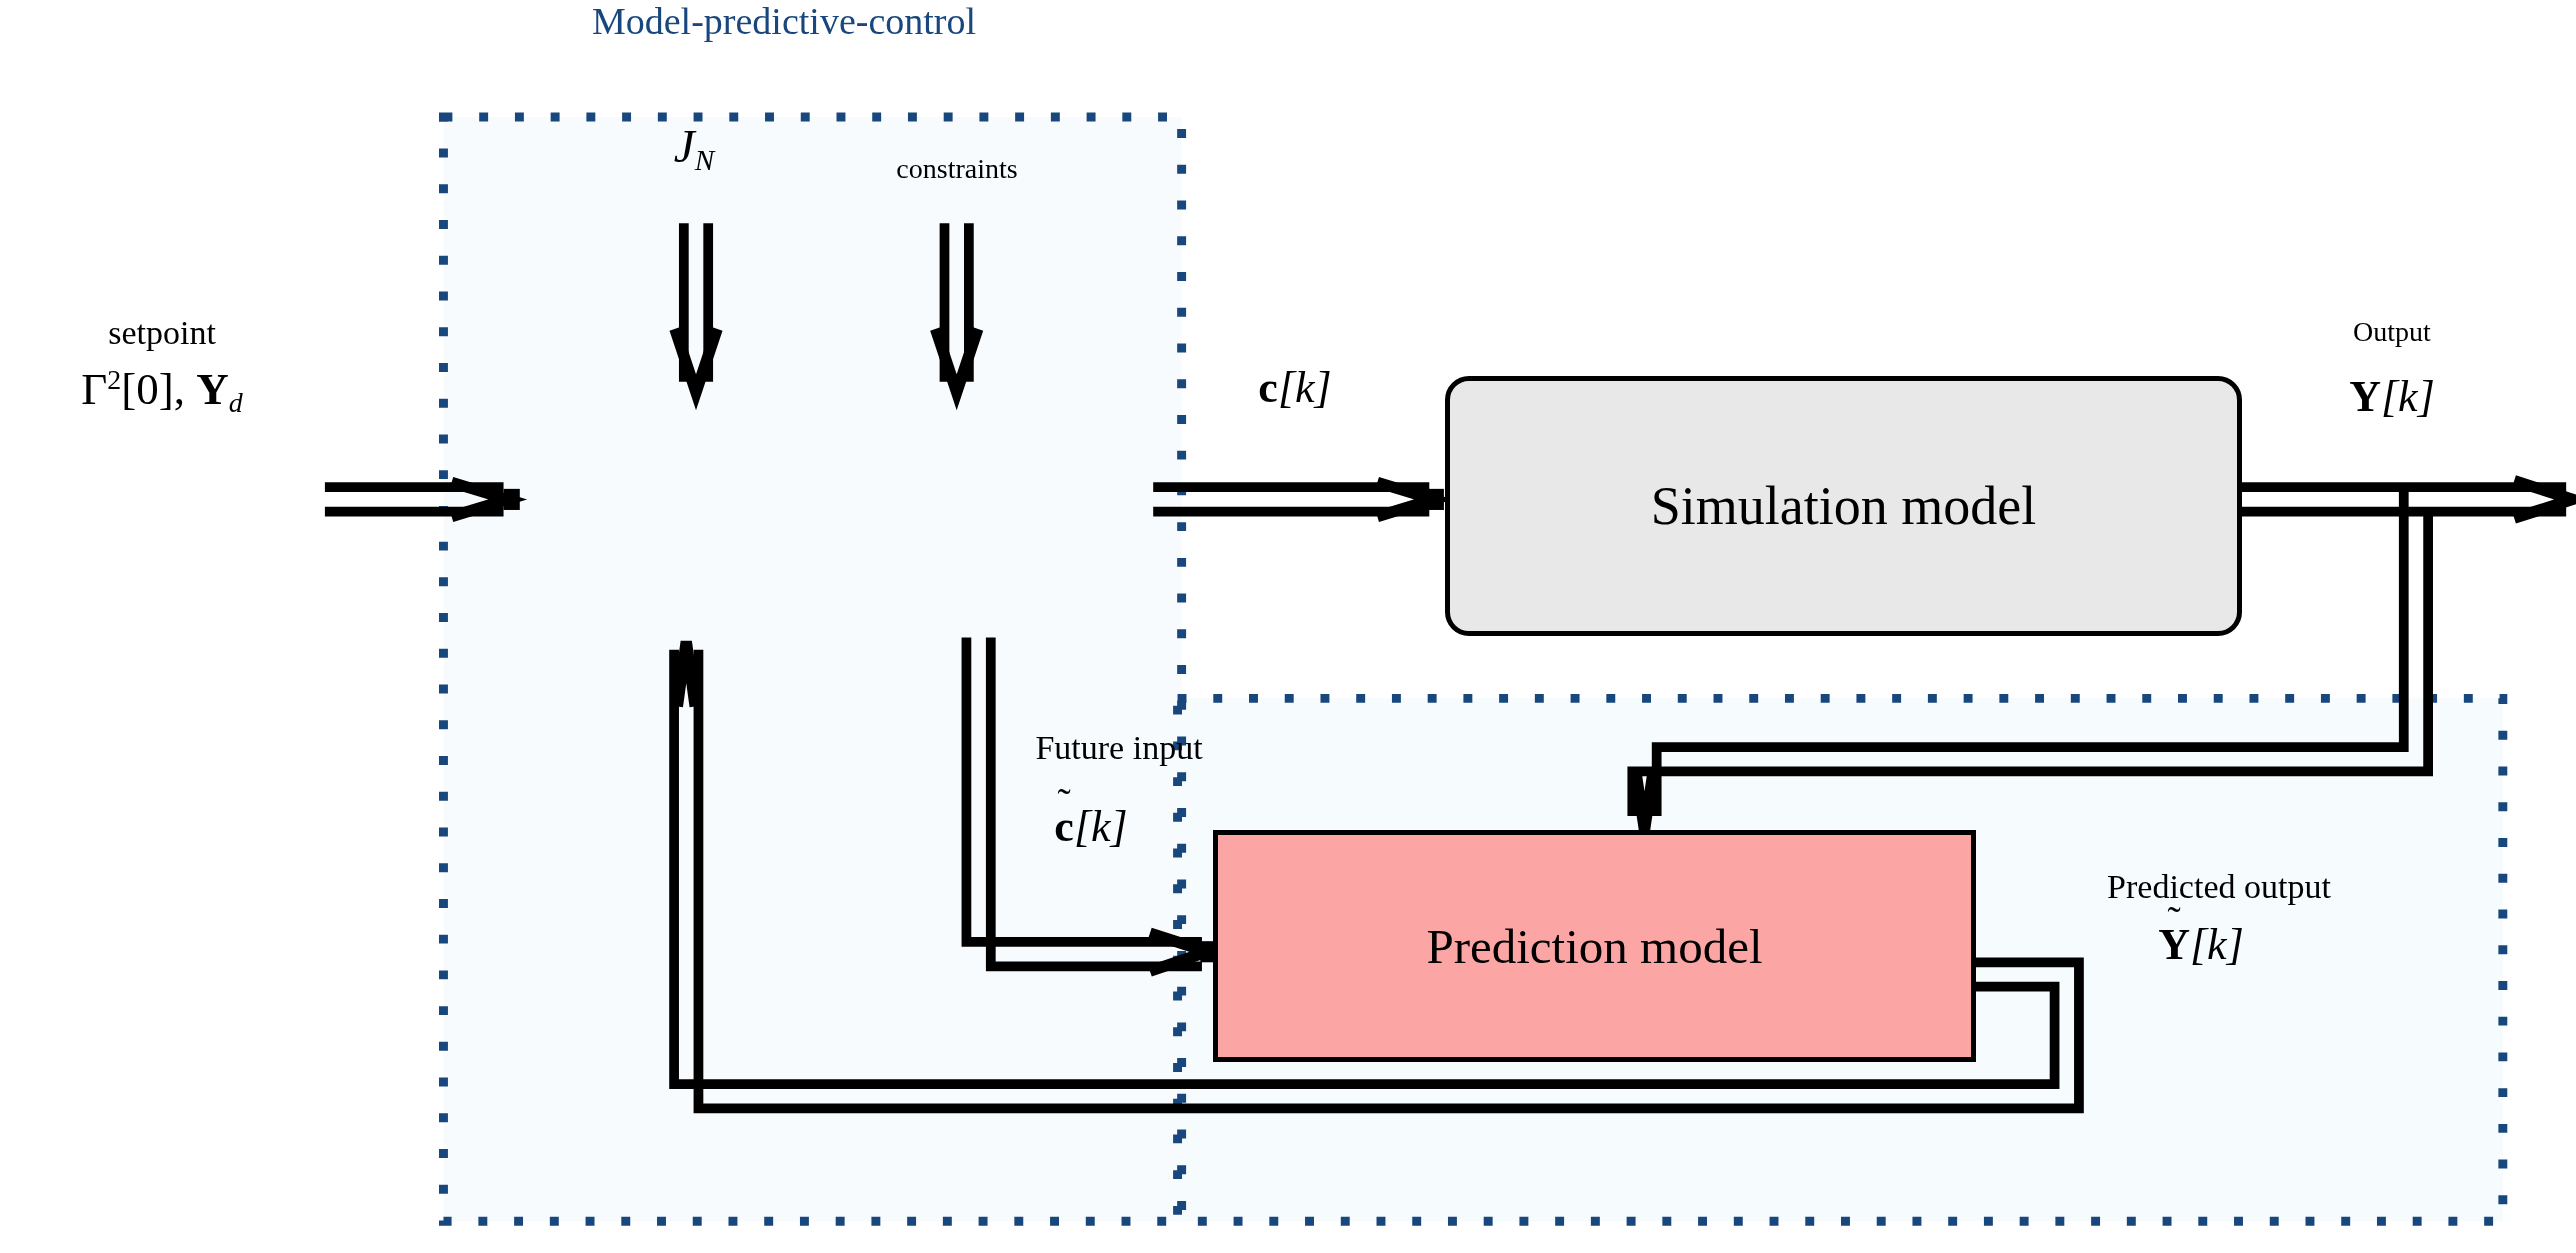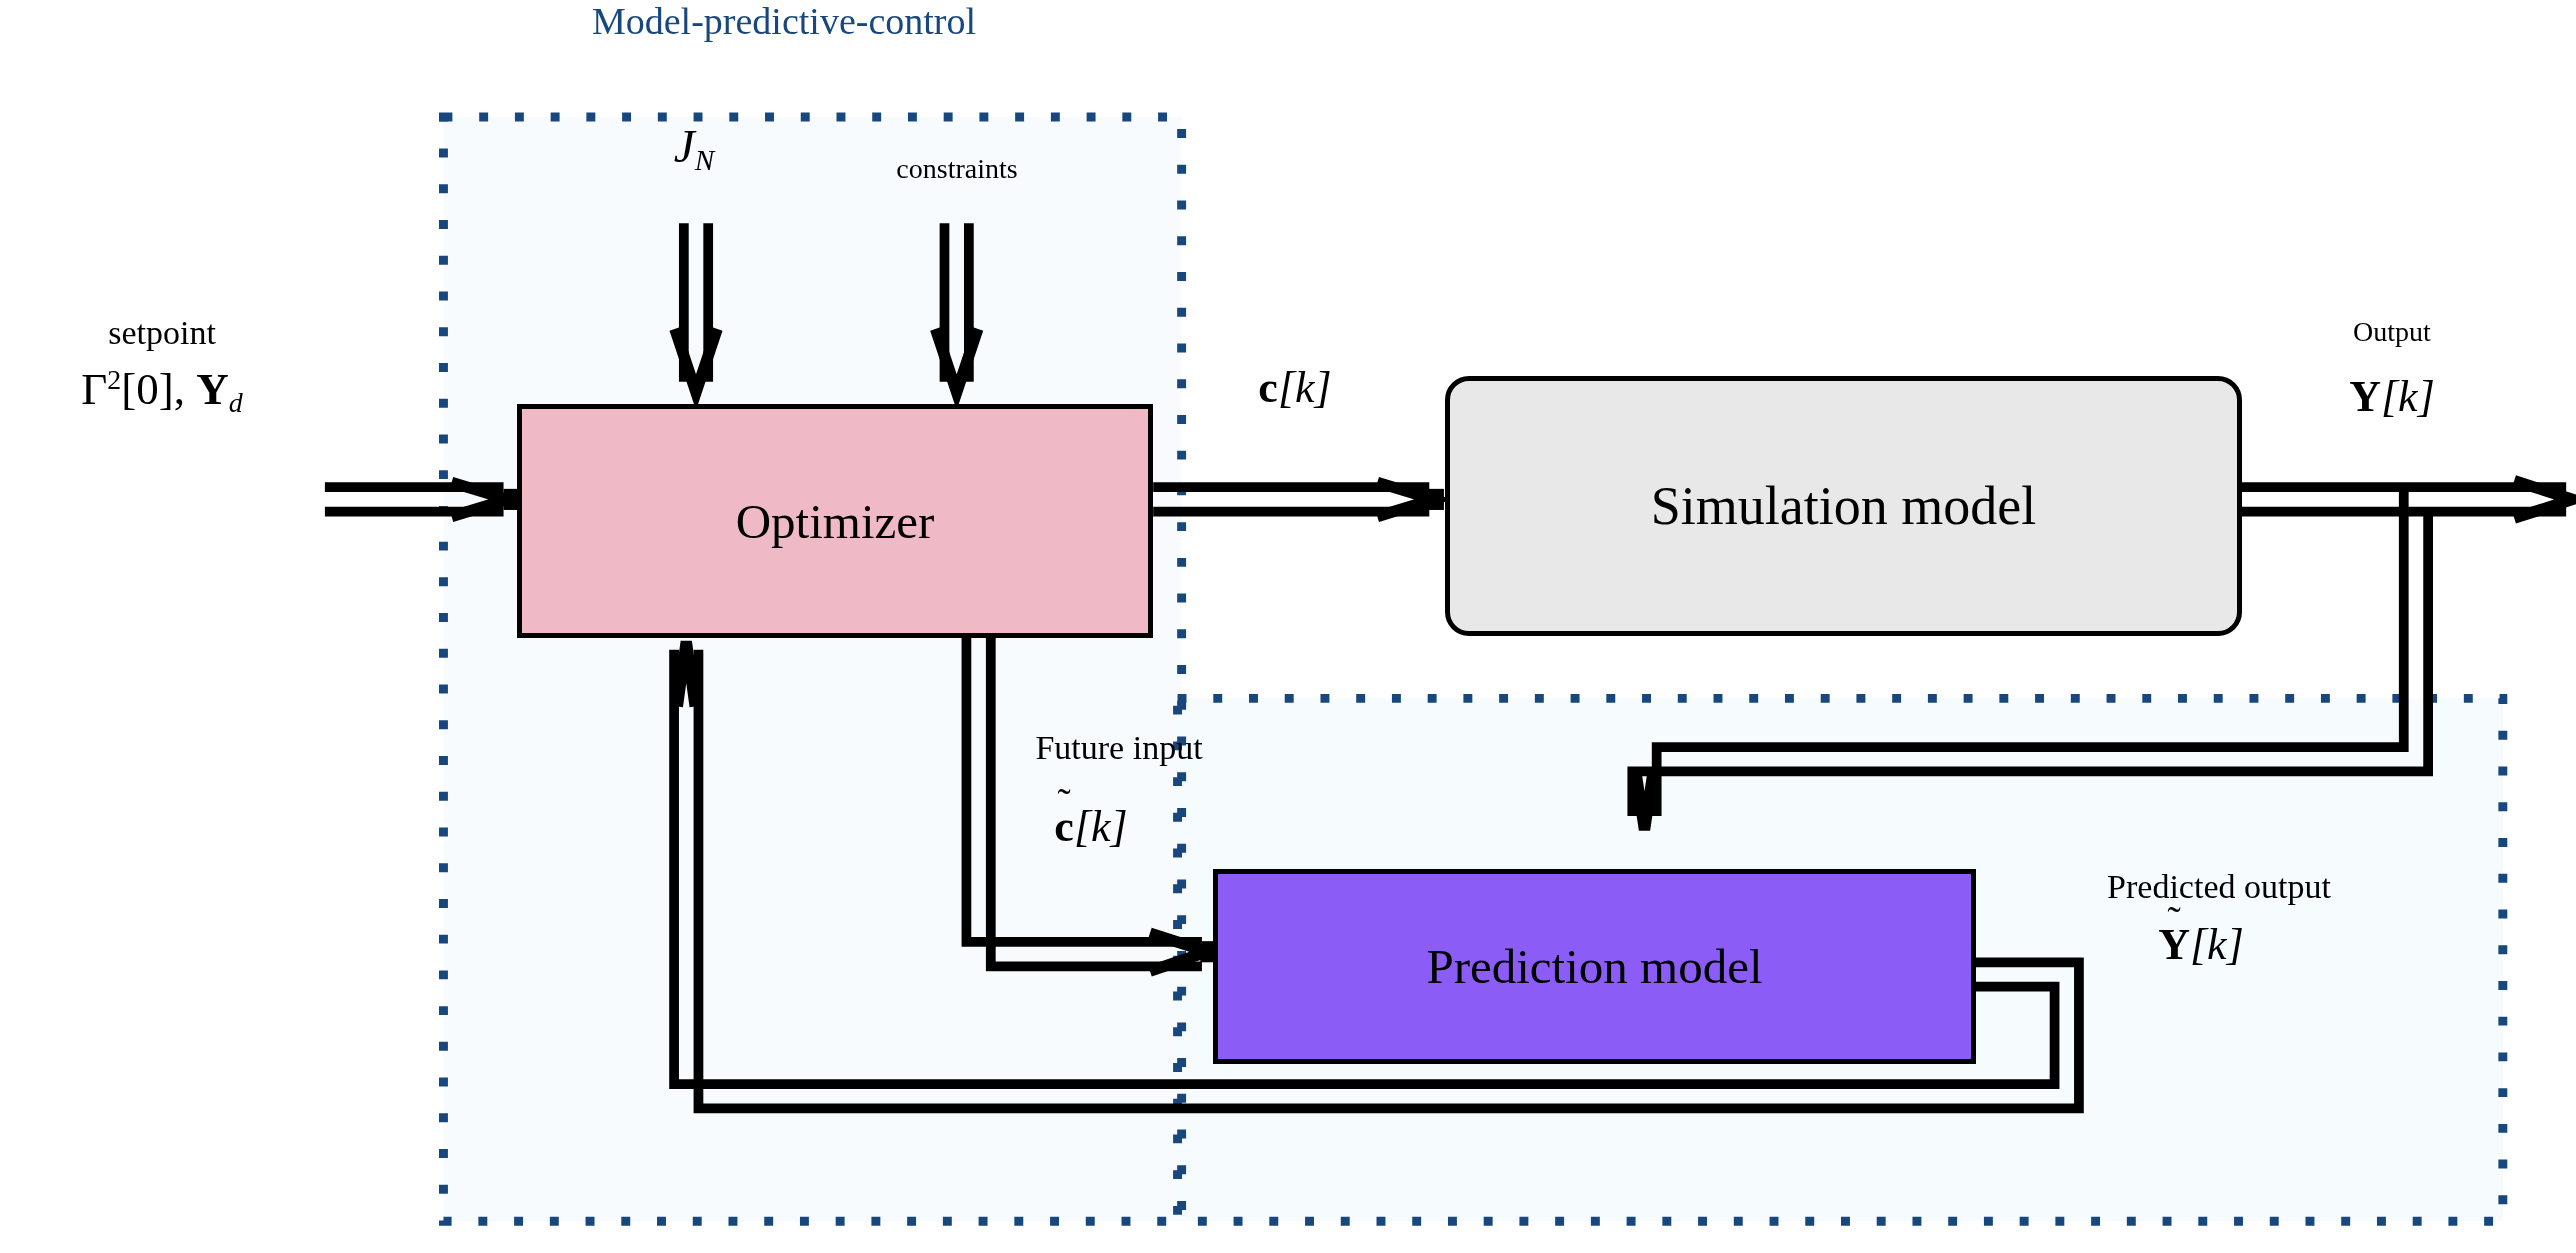--- a/index.html
+++ b/index.html
@@ -116,26 +116,23 @@
   <div class="lbl ctr" style="left:1119px;top:730px;font-size:34px;">Future input</div>
   <div class="lbl ctr" style="left:1091px;top:804px;font-size:44px;">
     <b class="bd til"><u>˜</u><span>c</span></b><i class="it">[k]</i>
   </div>
 
   <div class="lbl ctr" style="left:2219px;top:869px;font-size:34px;">Predicted output</div>
   <div class="lbl ctr" style="left:2201px;top:922px;font-size:44px;">
     <b class="bd til"><u>˜</u><span>Y</span></b><i class="it">[k]</i>
   </div>
 
-  <div class="bx" style="left:517px;top:404px;width:636px;height:234px;background:#efb9c5;">
-    <span>Optimizer</span>
-  </div>
 
   <div class="bx" style="left:1445px;top:376px;width:797px;height:260px;background:#e8e8e8;border-radius:24px;">
     <span style="font-size:54px;">Simulation model</span>
   </div>
 
-  <div class="bx" style="left:1213px;top:869px;width:763px;height:195px;background:#8b5cf6;">
+  <div class="bx" style="left:1213px;top:830px;width:763px;height:232px;background:#fca5a5;">
     <span>Prediction model</span>
   </div>
 
 </div>
 
 
 </body></html>

